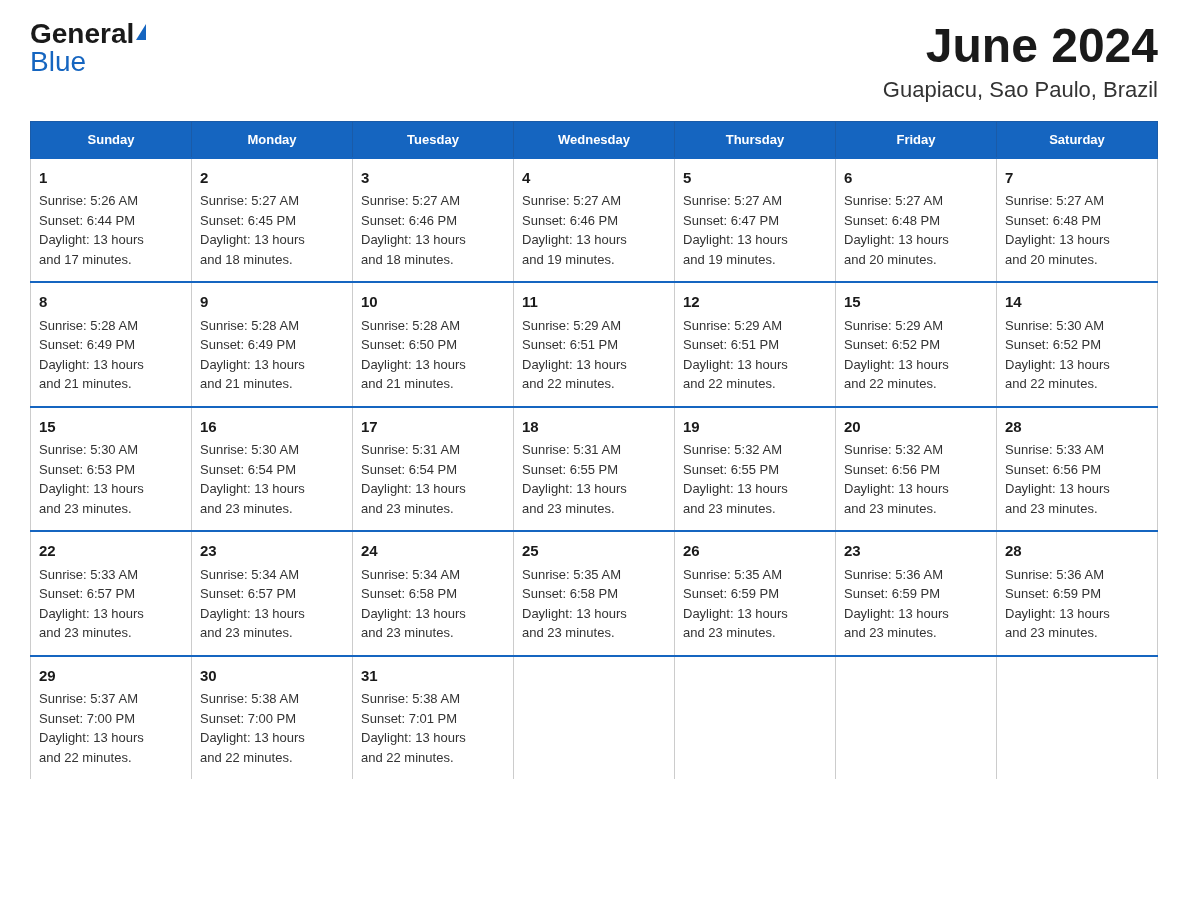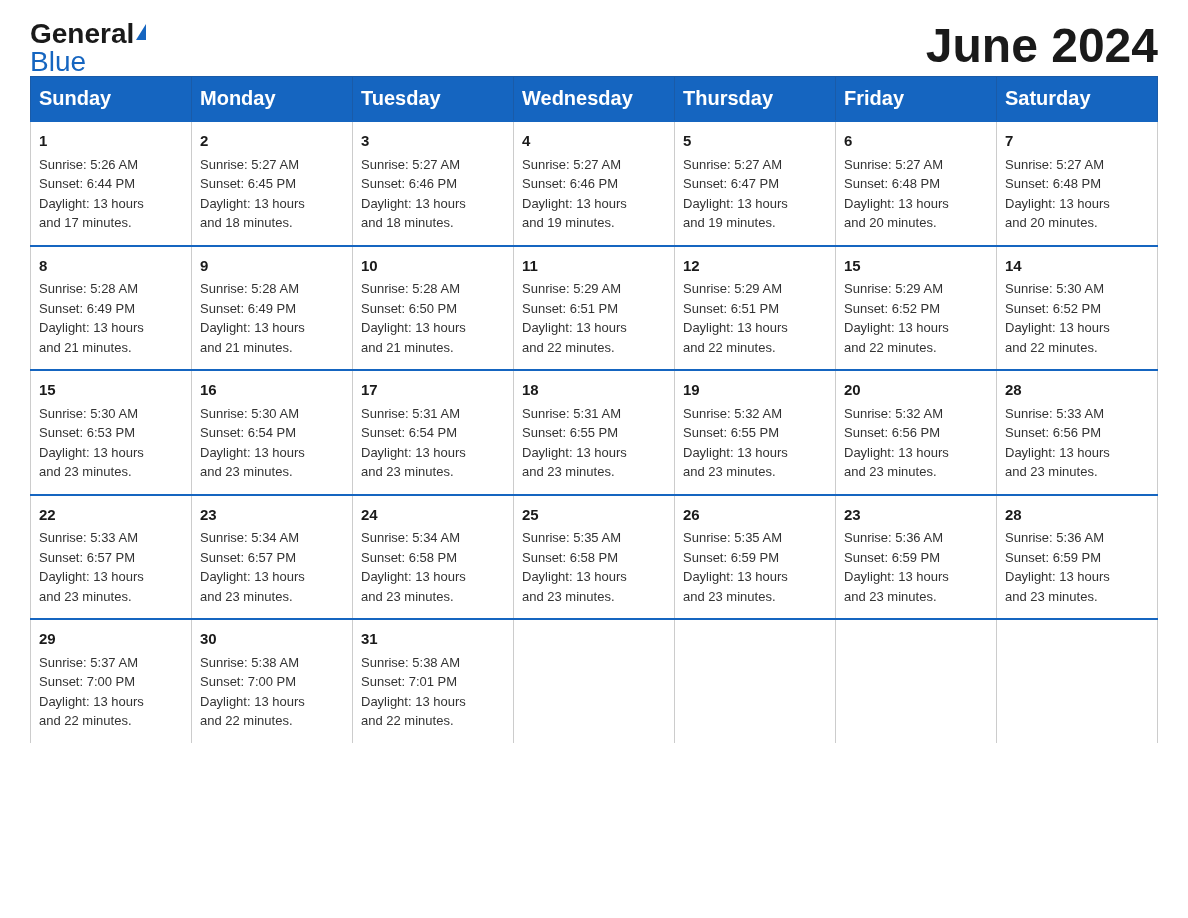--- a/index.html
+++ b/index.html
@@ -8,20 +8,21 @@
       background: #fff;
       color: #222;
       width: 1188px;
       min-height: 918px;
       padding: 20px 30px;
     }
     .header-row {
       display: flex;
       align-items: flex-start;
       justify-content: space-between;
+      margin-bottom: 18px;
       gap: 44px;
     }
     .logo {
       display: flex;
       flex-direction: column;
       align-items: flex-start;
     }
     .logo-general {
       font-size: 28px;
       font-weight: bold;
@@ -66,24 +67,24 @@
       margin-top: 4px;
     }
     table {
       width: 100%;
       border-collapse: collapse;
       table-layout: fixed;
     }
     thead tr th {
       background-color: #1565c0;
       color: #fff;
-      font-size: 20px;
+      font-size: 13px;
       font-weight: bold;
       padding: 10px 8px;
-      text-align: left;
+      text-align: center;
       border: 1px solid #1a5ba8;
     }
     tbody tr td {
       vertical-align: top;
       padding: 8px 8px 12px 8px;
       font-size: 13px;
       line-height: 1.5;
       border-left: 1px solid #ccc;
       border-right: 1px solid #ccc;
       background: #fff;
@@ -114,20 +115,21 @@
     <div class="logo-line">
       <span class="logo-general">General</span>
       <span class="logo-triangle"></span>
     </div>
     <div>
       <span class="logo-blue">Blue</span>
     </div>
   </div>
   <div class="title-block">
     <h1>June 2024</h1>
+    <h2>Guapiacu, Sao Paulo, Brazil</h2>
   </div>
 </div>
 
 <table>
   <thead>
     <tr>
       <th>Sunday</th>
       <th>Monday</th>
       <th>Tuesday</th>
       <th>Wednesday</th>

